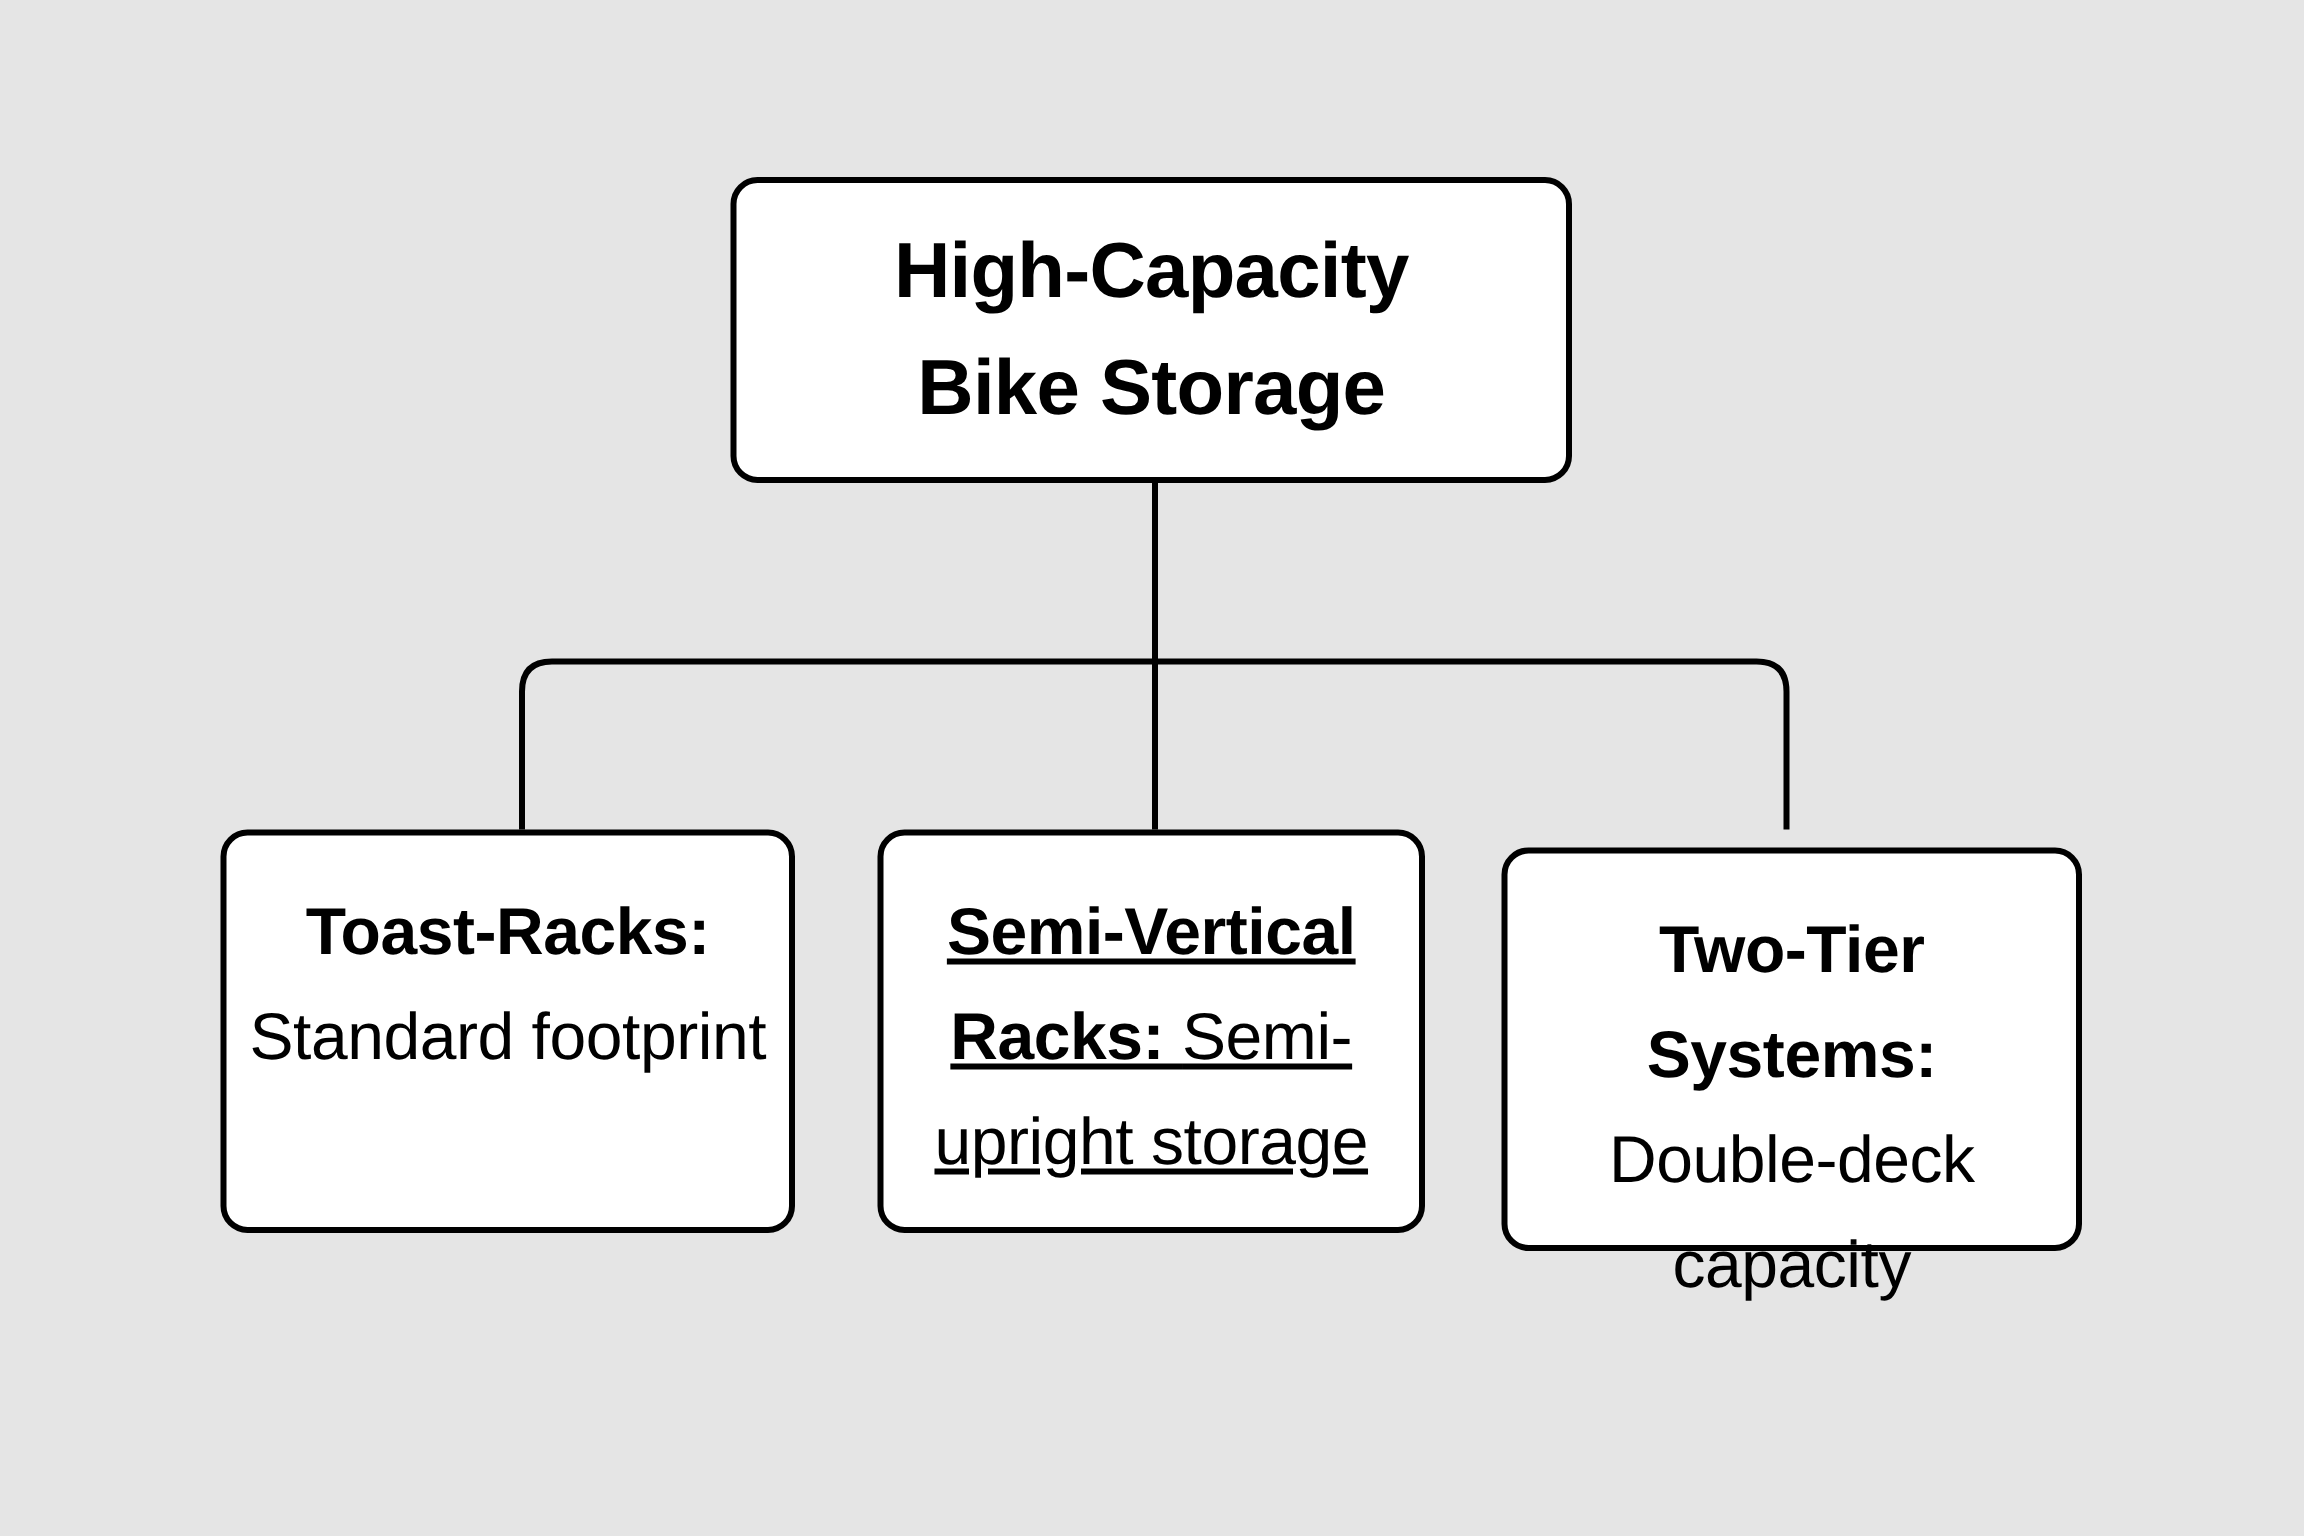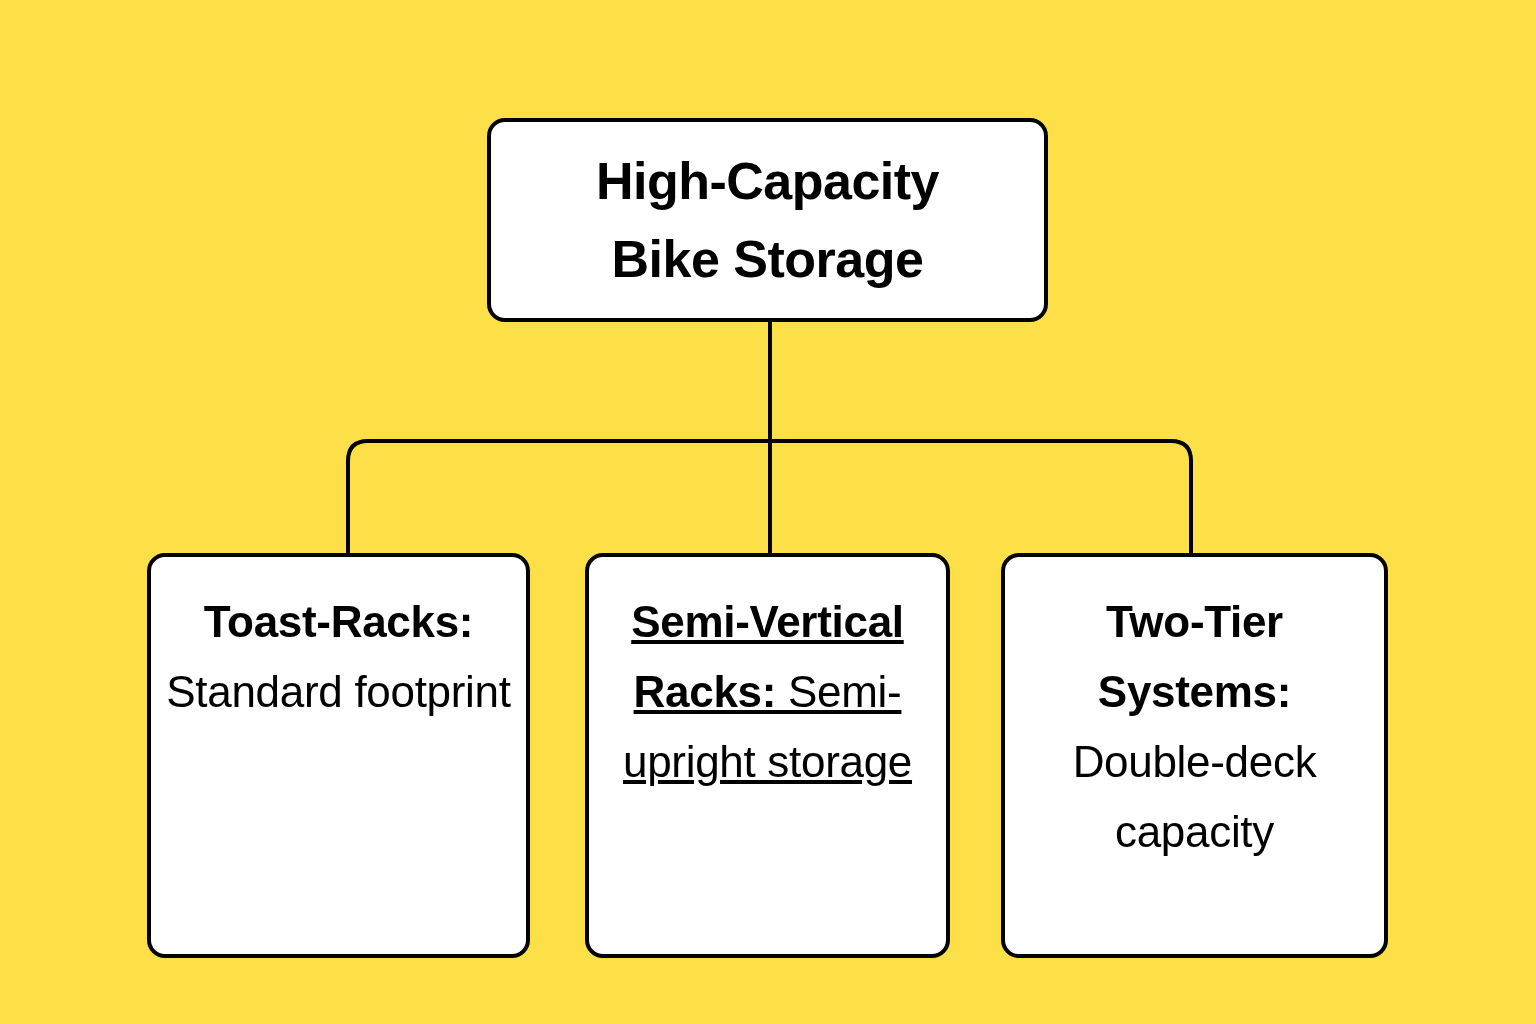--- a/index.html
+++ b/index.html
@@ -9,21 +9,21 @@
     background: #ffffff;
   }
   body {
     font-family: "Liberation Sans", sans-serif;
     -webkit-font-smoothing: antialiased;
   }
   #canvas {
     position: relative;
     width: 1536px;
     height: 1024px;
-    background: #fde047;
+    background: #e5e5e5;
     overflow: hidden;
   }
   .connectors {
     position: absolute;
     left: 0;
     top: 0;
     width: 1536px;
     height: 1024px;
     pointer-events: none;
   }
@@ -51,27 +51,27 @@
     font-weight: 700;
     line-height: 78px;
     color: #000000;
     text-align: center;
     letter-spacing: -0.5px;
     white-space: pre-line;
   }
   
   .node-child {
     top: 553px;
-    height: 405px;
+    height: 269px;
     justify-content: flex-start;
     padding: 30px 14px 32px 14px;
   }
   .child-1 { left: 147px;  width: 383px; }
   .child-2 { left: 585px;  width: 365px; text-decoration: underline; }
-  .child-3 { left: 1001px; width: 387px; }
+  .child-3 { left: 1001px; width: 387px; margin-top: 12px; }
 
   .child-text {
     text-align: center;
     color: #000000;
     font-size: 44px;
     line-height: 70px;
     letter-spacing: -0.3px;
     width: 100%;
   }
   .child-term {

